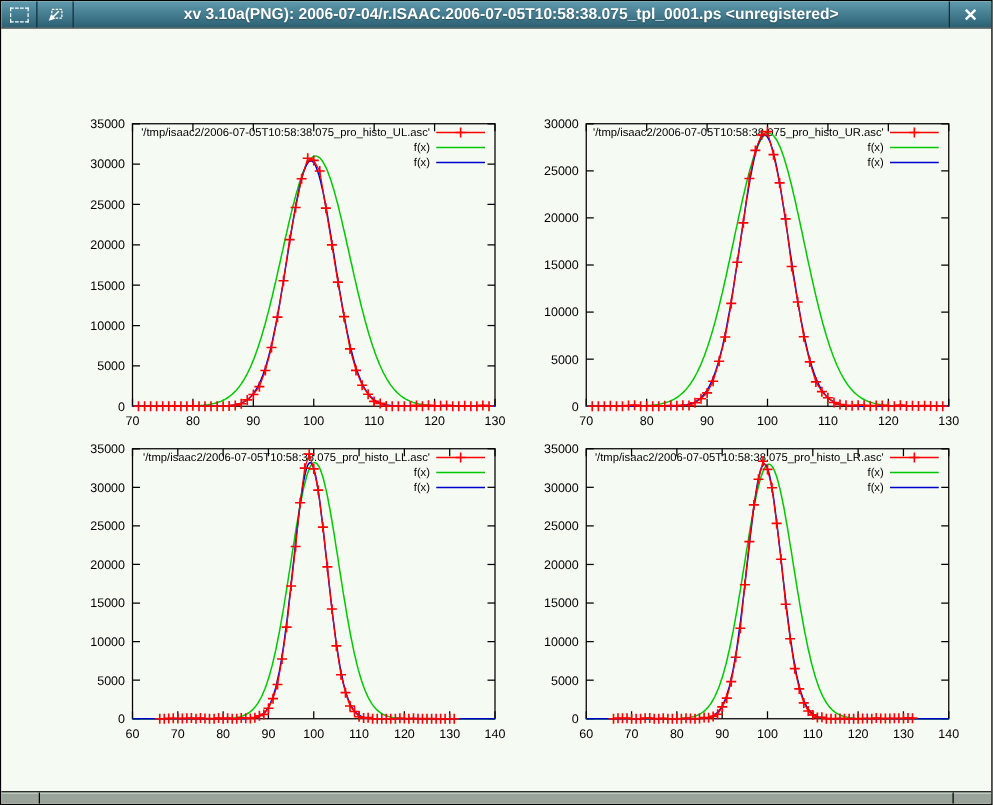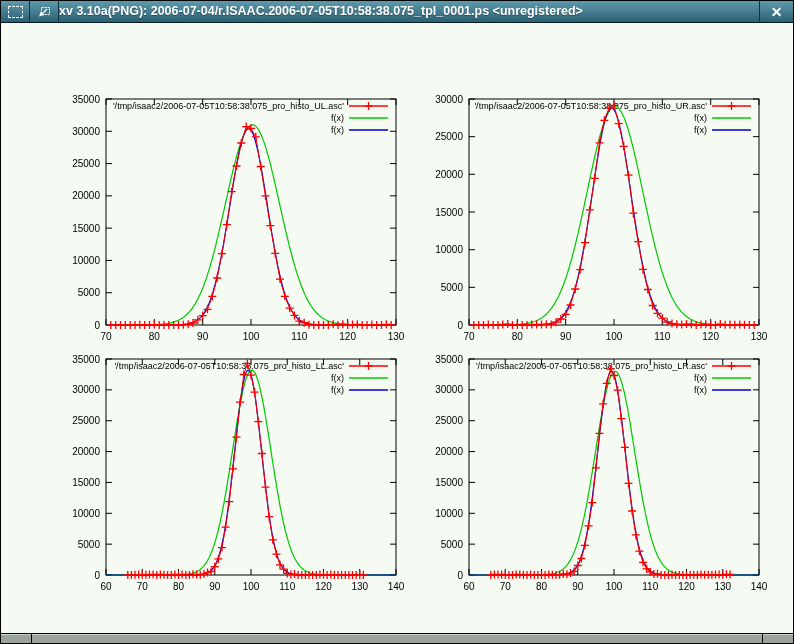--- a/index.html
+++ b/index.html
@@ -5,21 +5,21 @@
   html,body{margin:0;padding:0;background:#333;}
   .window{position:relative;width:794px;height:644px;box-sizing:border-box;
     border:1px solid #000;background:#f5faf3;overflow:hidden;
     font-family:"Liberation Sans",sans-serif;}
   .titlebar{position:absolute;top:0;left:0;right:0;height:21px;
     background:linear-gradient(#5e9aad,#2c6073);border-bottom:1px solid #0a1c23;
     display:flex;align-items:stretch;}
   .tb-btn{width:29px;display:flex;align-items:center;justify-content:center;
     border-right:1px solid #10303c;box-sizing:border-box;cursor:pointer;}
   .tb-title{flex:1;color:#fff;font-weight:bold;font-size:12.5px;line-height:21px;
-    white-space:nowrap;overflow:hidden;
+    text-align:center;white-space:nowrap;overflow:hidden;
     text-shadow:0 1px 1px rgba(0,0,0,.35);}
   .tb-close{width:33px;border-left:1px solid #10303c;color:#fff;font-weight:bold;
     font-size:14px;display:flex;align-items:center;justify-content:center;cursor:pointer;}
   .dashed-rect{width:13px;height:10px;border:1px dashed #fff;}
   .canvas{position:absolute;left:0;top:22px;right:0;bottom:10px;background:#f5faf3;}
   svg.plot{position:absolute;overflow:visible;}
   .resizebar{position:absolute;left:0;right:0;bottom:0;height:10px;
     background:#9aa49a;border-top:1px solid #000;box-sizing:border-box;}
   .resizebar::before{content:"";position:absolute;left:0;right:0;top:0;height:1px;background:#ccd4cc;}
   .resizebar .sep{position:absolute;top:0;bottom:0;width:1px;background:#000;}

